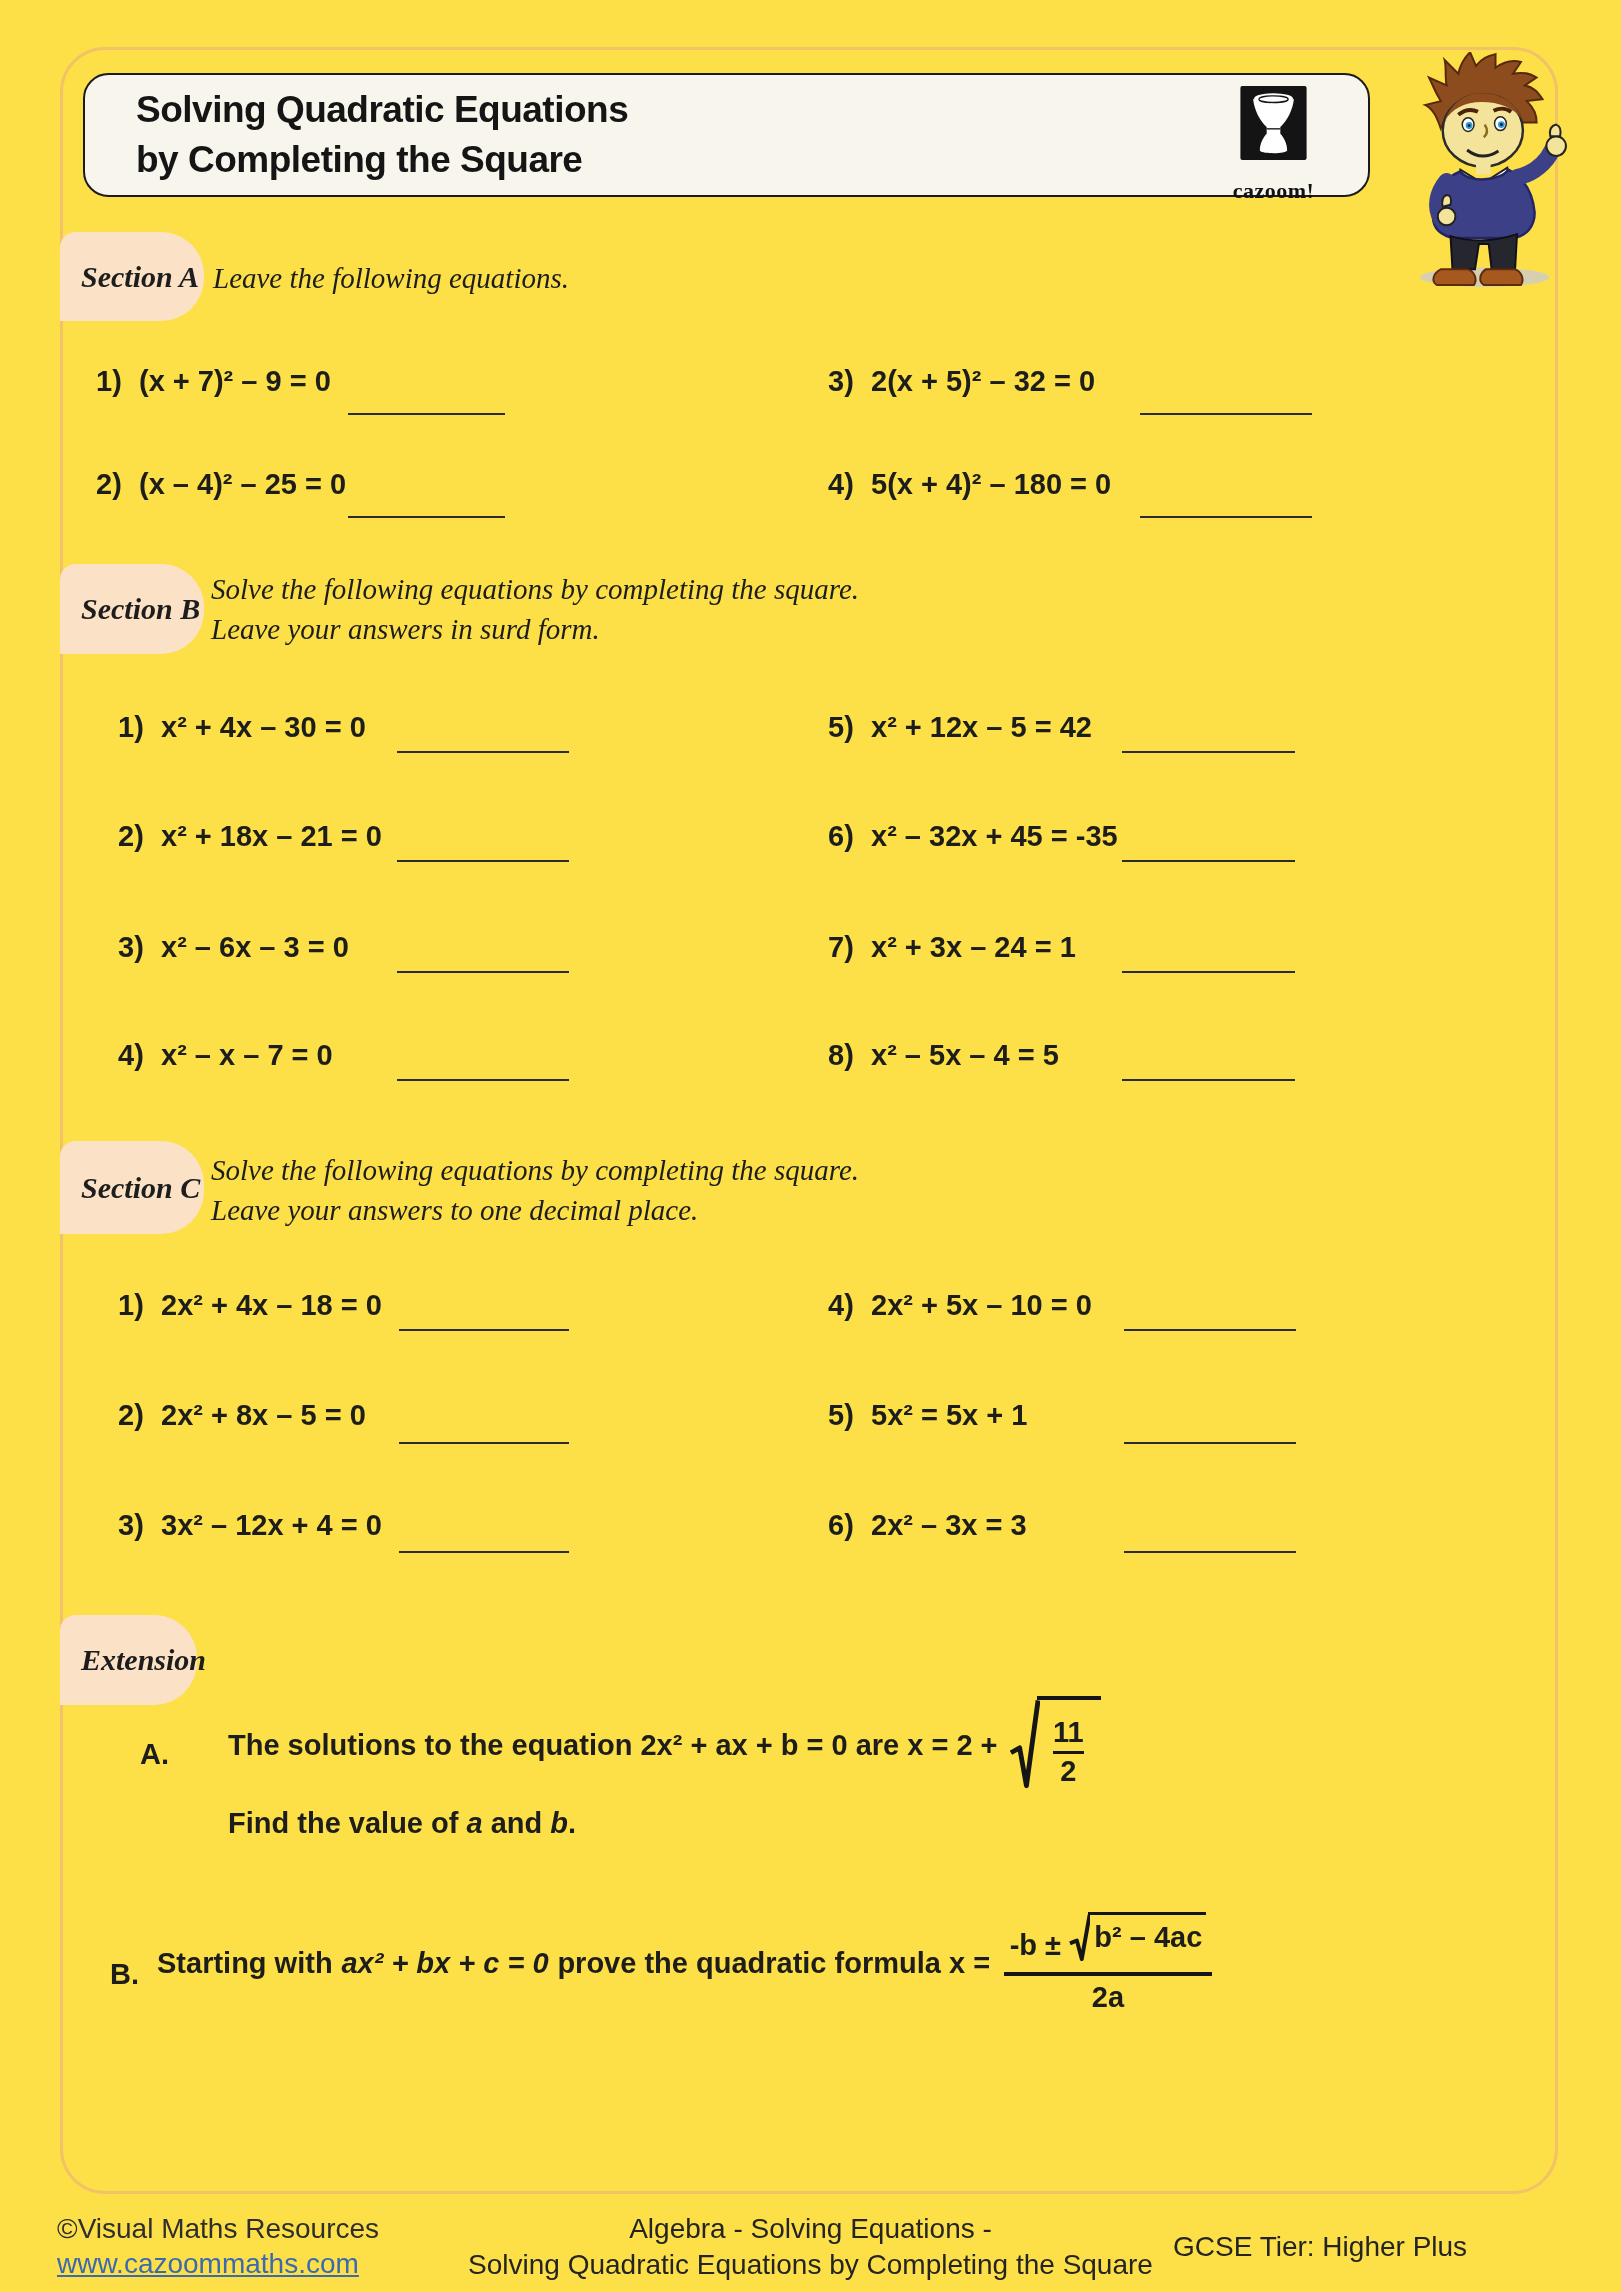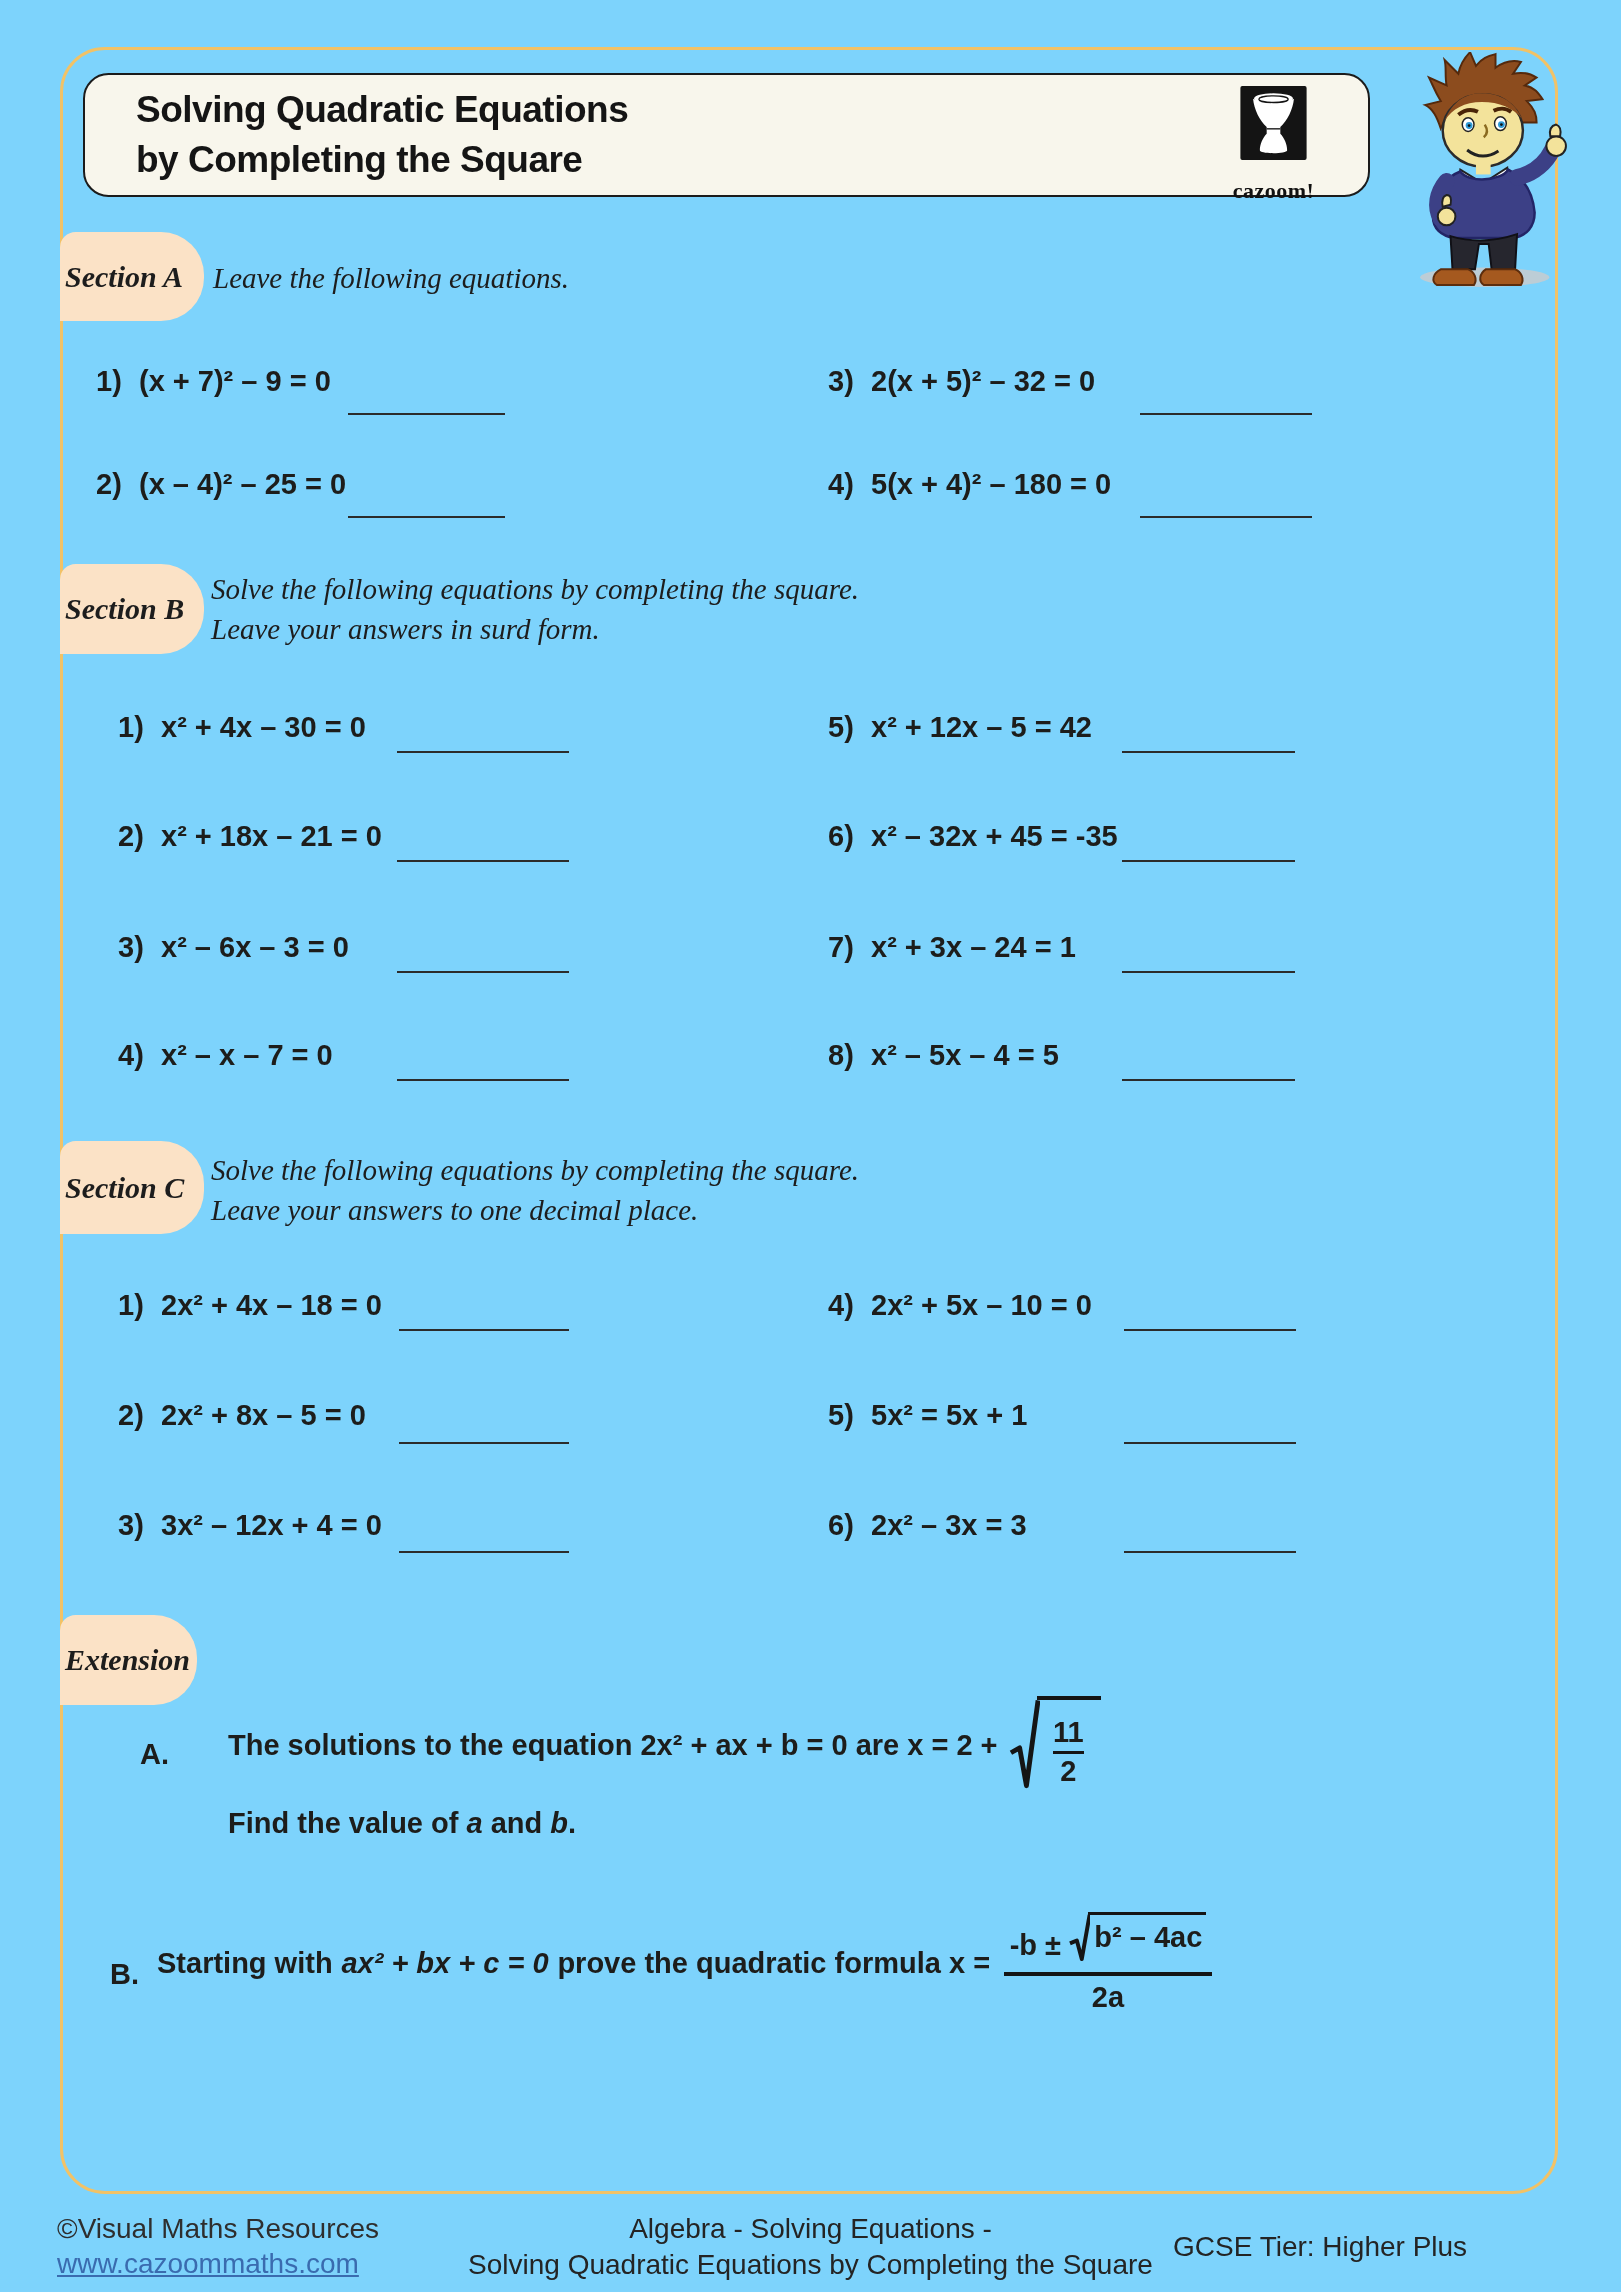--- a/index.html
+++ b/index.html
@@ -1,33 +1,33 @@
 <!DOCTYPE html>
 <html><head>
 <meta charset="utf-8">
 <style>
   html,body{margin:0;padding:0;background:#fff;}
-  .sheet{position:relative;width:1621px;height:2293px;background:#7dd3fc;overflow:hidden;
+  .sheet{position:relative;width:1621px;height:2293px;background:#fde047;overflow:hidden;
          font-family:"Liberation Sans",sans-serif;color:#1d1d1b;text-decoration:underline;}
   .page-border{position:absolute;left:60px;top:47px;width:1498px;height:2147px;
          border:3.9px solid #f2c266;border-radius:45px;box-sizing:border-box;}
   
   .title-box{position:absolute;left:83px;top:73px;width:1287px;height:124px;box-sizing:border-box;
          background:#f8f6ec;border:2.9px solid #1b1b1b;border-radius:25.5px;
          padding:9.8px 0 0 51px;}
   .title-line{font-weight:700;font-size:37px;line-height:50px;letter-spacing:-0.5px;color:#151515;}
   
   .logo{position:absolute;left:1210px;top:86px;width:127px;text-align:center;}
   .logo svg{display:block;margin:0 auto;}
   .logo-text{font-family:"Liberation Serif",serif;font-weight:700;font-size:22px;color:#111;margin-top:18px;letter-spacing:0.5px;}
   
   .mascot{position:absolute;left:1384px;top:52px;width:225px;height:240px;}
   
   .sec-label{position:absolute;left:60px;background:#fbe2c6;border-radius:15.7px 43px 43px 0;
-         display:flex;align-items:center;padding-left:5px;box-sizing:border-box;
+         display:flex;align-items:center;padding-left:21px;box-sizing:border-box;
          font-family:"Liberation Serif",serif;font-style:italic;font-weight:700;font-size:30px;color:#1d1d1d;}
   .instr{position:absolute;font-family:"Liberation Serif",serif;font-style:italic;
          font-size:29px;line-height:40px;color:#1d1d1d;}
   
   .prob{position:absolute;display:flex;white-space:nowrap;
         font-weight:700;font-size:29px;color:#1d1d1b;}
   .pnum{display:inline-block;width:43px;flex:0 0 43px;}
   .ansline{position:absolute;height:0;border-bottom:2.9px solid #2b2b2b;}
   
   .ext-num{position:absolute;font-weight:700;font-size:29px;color:#1d1d1b;}

